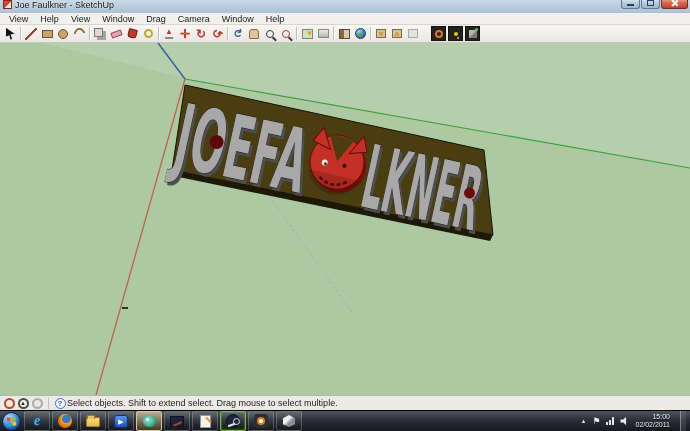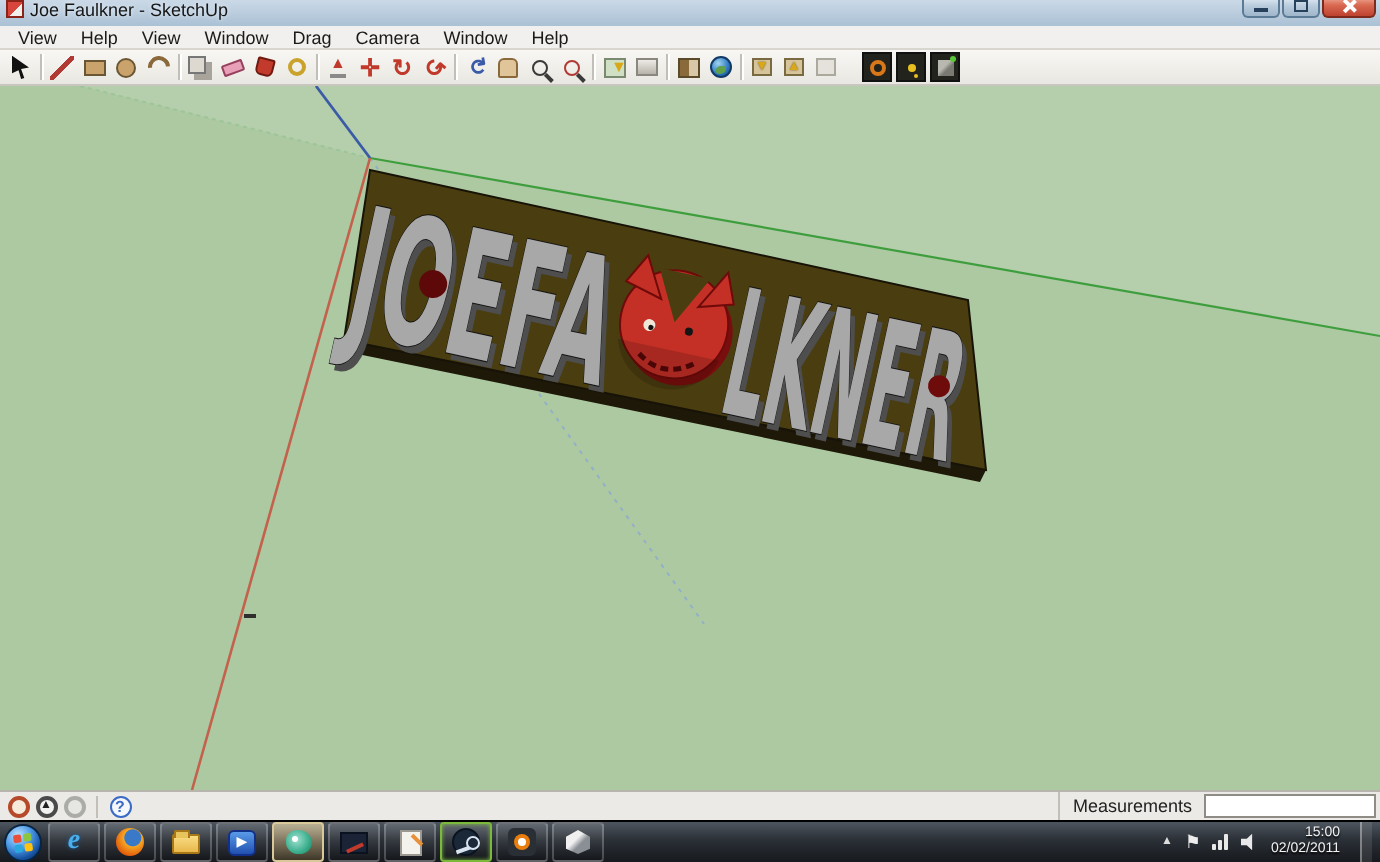--- a/index.html
+++ b/index.html
@@ -293,24 +293,21 @@
       <span class="dot-green"></span>
     </span>
 </div>
 
 <div class="statusbar">
   <span class="sbc c1"></span>
   <span class="sbc c2">▲</span>
   <span class="sbc c3"></span>
   <span class="sb-sep"></span>
   <span class="sbc help">?</span>
-  <span class="sb-right">
-    <span class="meas-label">Measurements</span>
-    <input class="meas-input" value="" style="">
-  </span>
+  <span class="hint">Select objects. Shift to extend select. Drag mouse to select multiple.</span>
 </div>
 
 <div class="taskbar">
   <span class="orb">
     <span class="flag4">
         <span class="q1"></span>
         <span class="q2"></span>
         <span class="q3"></span>
         <span class="q4"></span>
       </span>

